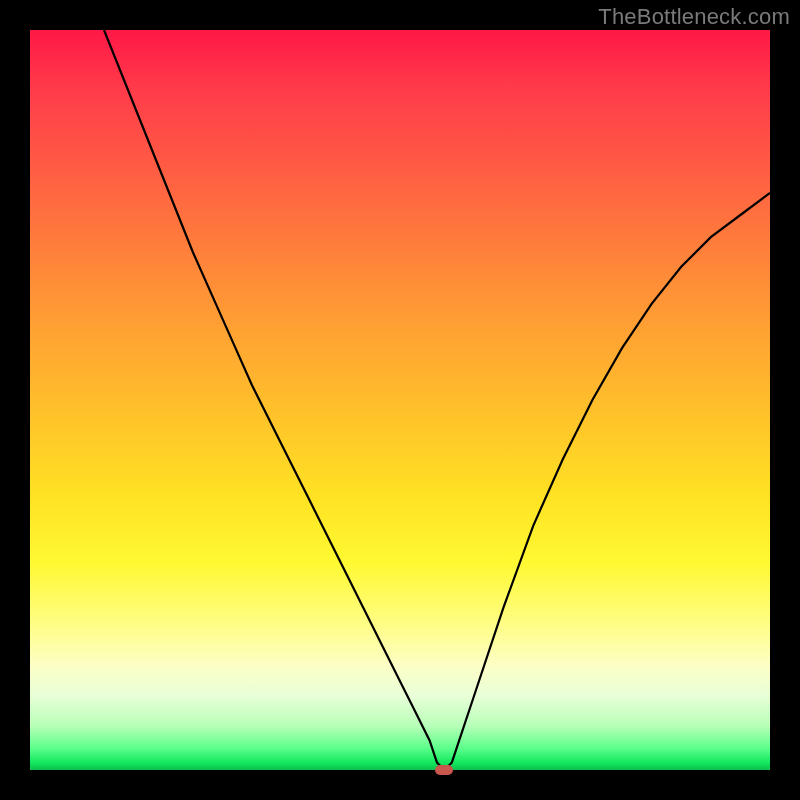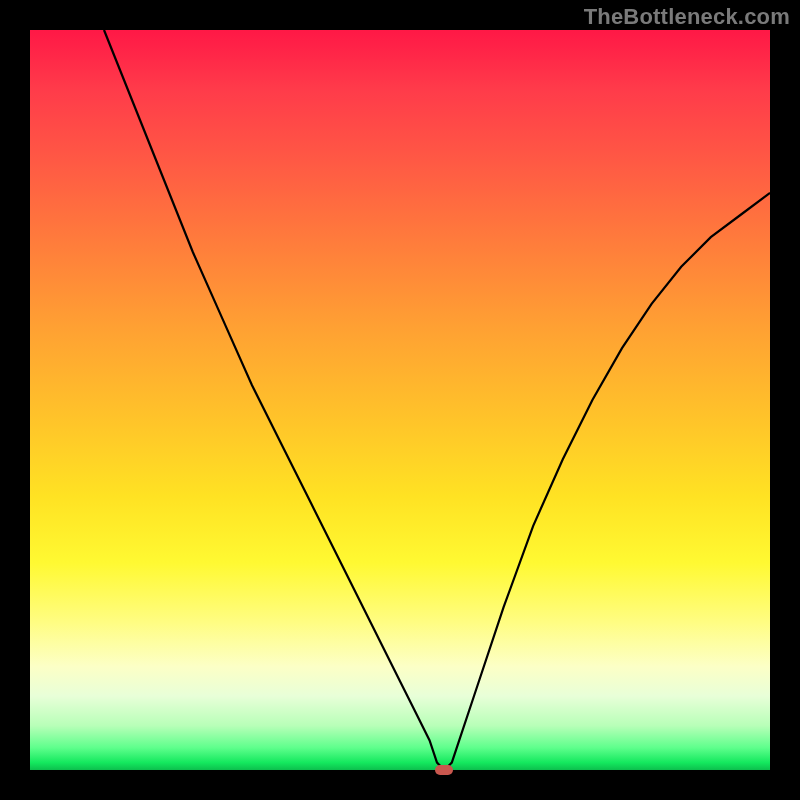--- a/index.html
+++ b/index.html
@@ -44,21 +44,21 @@
       #14e85e 99%,
       #0cbf4d 100%
     );
   }
   .watermark {
     position: absolute;
     top: 4px;
     right: 10px;
     color: #7a7a7a;
     font-size: 22px;
-    font-weight: 700;
+    font-weight: 400;
     letter-spacing: 0.2px;
     user-select: none;
   }
   svg.curve {
     position: absolute;
     top: 0;
     left: 0;
     width: 740px;
     height: 740px;
     overflow: visible;

